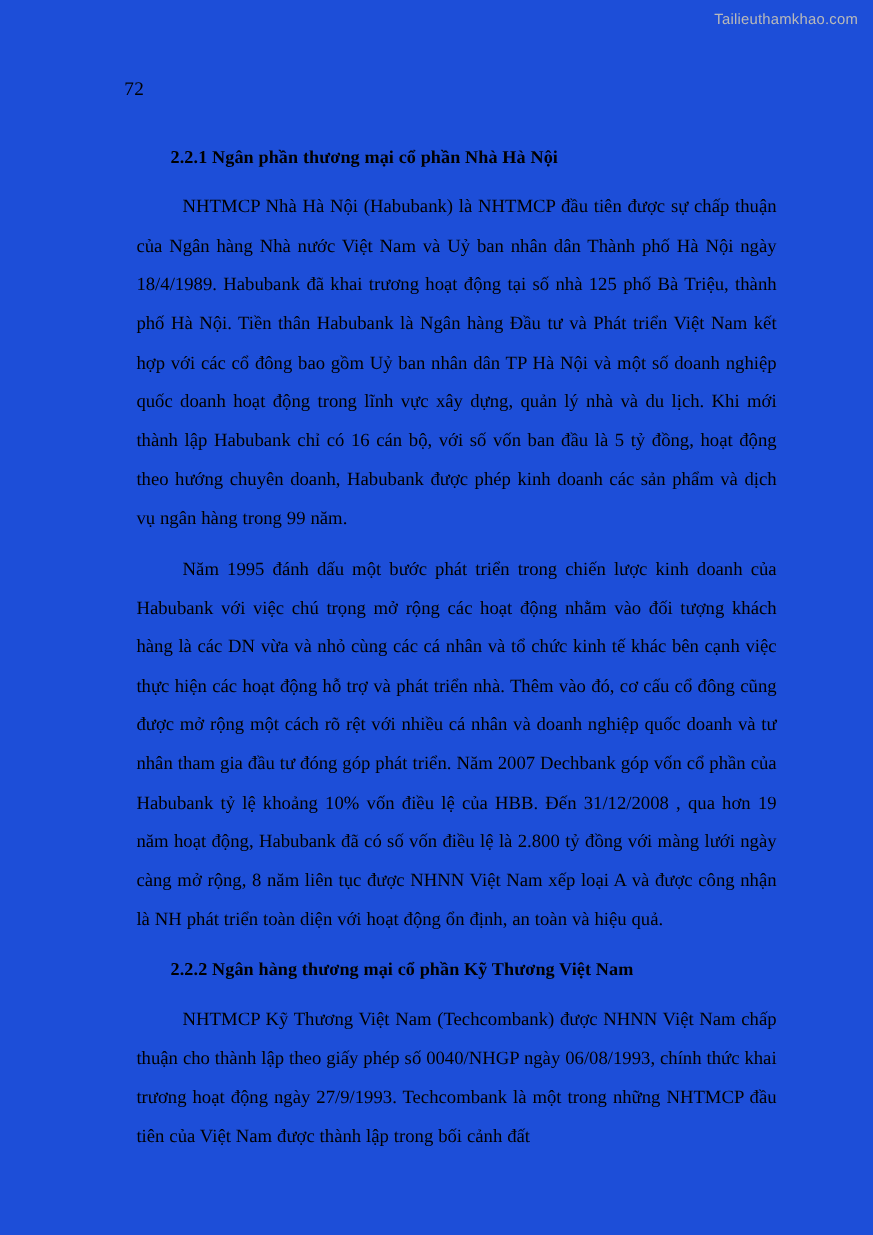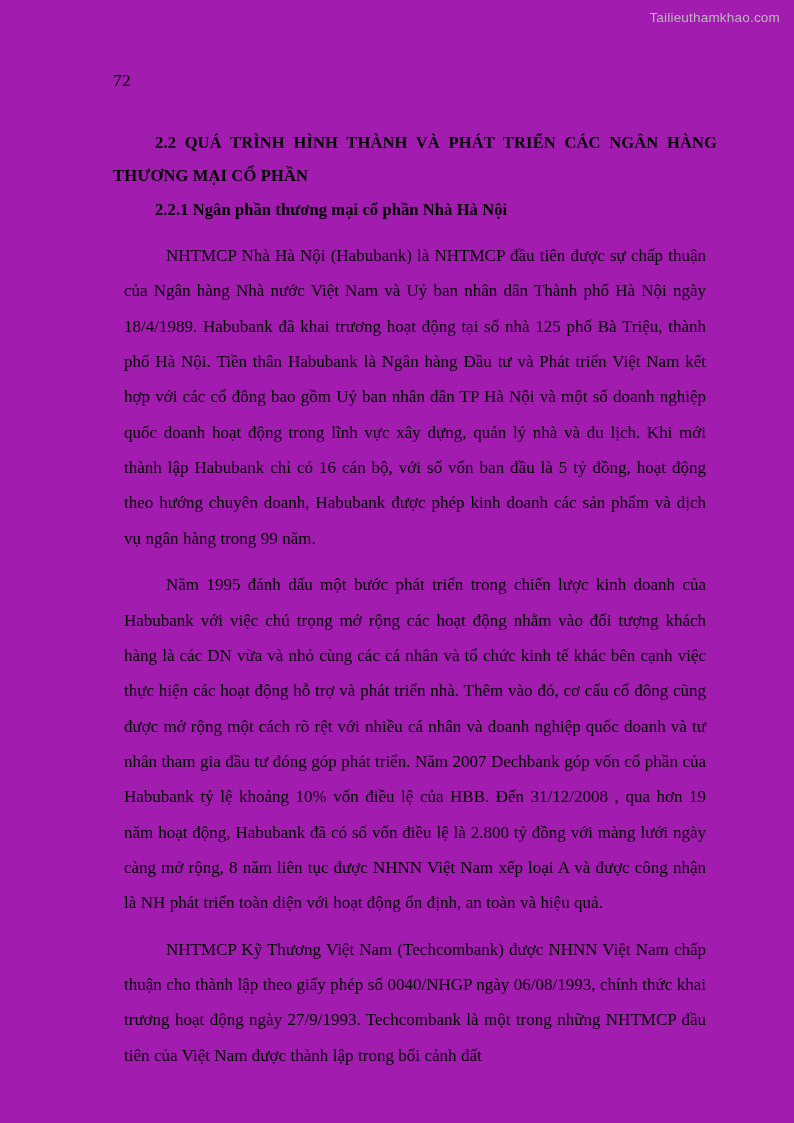--- a/index.html
+++ b/index.html
@@ -13,21 +13,21 @@
     height: 1123px;
     position: relative;
     overflow: hidden;
     font-family: "Liberation Serif", "DejaVu Serif", serif;
     color: #000000;
   }
 
   .page {
     position: absolute;
     inset: 0;
-    background: #a21caf;
+    background: #1d4ed8;
   }
 
   
   .watermark {
     position: absolute;
     top: 10px;
     right: 14px;
     font-family: "Liberation Sans", "DejaVu Sans", sans-serif;
     font-size: 13.5px;
     letter-spacing: 0.2px;
@@ -95,25 +95,25 @@
 <body>
 
 <div class="page">
 
   <div class="watermark">Tailieuthamkhao.com</div>
 
   <div class="content">
 
     <div class="folio">72</div>
 
-    <h2 class="section-heading"><span class="indent-lead"></span><span>2.2 QUÁ TRÌNH HÌNH THÀNH VÀ PHÁT TRIỂN CÁC NGÂN HÀNG THƯƠNG MẠI CỔ PHẦN</span></h2>
 
     <h3 class="subsection-heading">2.2.1 Ngân phần thương mại cổ phần Nhà Hà Nội</h3>
 
     <p class="body-para last-line-flush">NHTMCP Nhà Hà Nội (Habubank) là NHTMCP đầu tiên được sự chấp thuận của Ngân hàng Nhà nước Việt Nam và Uỷ ban nhân dân Thành phố Hà Nội ngày 18/4/1989. Habubank đã khai trương hoạt động tại số nhà 125 phố Bà Triệu, thành phố Hà Nội. Tiền thân Habubank là Ngân hàng Đầu tư và Phát triển Việt Nam kết hợp với các cổ đông bao gồm Uỷ ban nhân dân TP Hà Nội và một số doanh nghiệp quốc doanh hoạt động trong lĩnh vực xây dựng, quản lý nhà và du lịch. Khi mới thành lập Habubank chỉ có 16 cán bộ, với số vốn ban đầu là 5 tỷ đồng, hoạt động theo hướng chuyên doanh, Habubank được phép kinh doanh các sản phẩm và dịch vụ ngân hàng trong 99 năm.</p>
 
     <p class="body-para last-line-flush">Năm 1995 đánh dấu một bước phát triển trong chiến lược kinh doanh của Habubank với việc chú trọng mở rộng các hoạt động nhằm vào đối tượng khách hàng là các DN vừa và nhỏ cùng các cá nhân và tổ chức kinh tế khác bên cạnh việc thực hiện các hoạt động hỗ trợ và phát triển nhà. Thêm vào đó, cơ cấu cổ đông cũng được mở rộng một cách rõ rệt với nhiều cá nhân và doanh nghiệp quốc doanh và tư nhân tham gia đầu tư đóng góp phát triển. Năm 2007 Dechbank góp vốn cổ phần của Habubank tỷ lệ khoảng 10% vốn điều lệ của HBB. Đến 31/12/2008 , qua hơn 19 năm hoạt động, Habubank đã có số vốn điều lệ là 2.800 tỷ đồng với màng lưới ngày càng mở rộng, 8 năm liên tục được NHNN Việt Nam xếp loại A và được công nhận là NH phát triển toàn diện với hoạt động ổn định, an toàn và hiệu quả.</p>
 
+    <h3 class="subsection-heading">2.2.2 Ngân hàng thương mại cổ phần Kỹ Thương Việt Nam</h3>
 
     <p class="body-para last-line-flush">NHTMCP Kỹ Thương Việt Nam (Techcombank) được NHNN Việt Nam chấp thuận cho thành lập theo giấy phép số 0040/NHGP ngày 06/08/1993, chính thức khai trương hoạt động ngày 27/9/1993. Techcombank là một trong những NHTMCP đầu tiên của Việt Nam được thành lập trong bối cảnh đất</p>
 
   </div>
 </div>
 
 </body></html>

